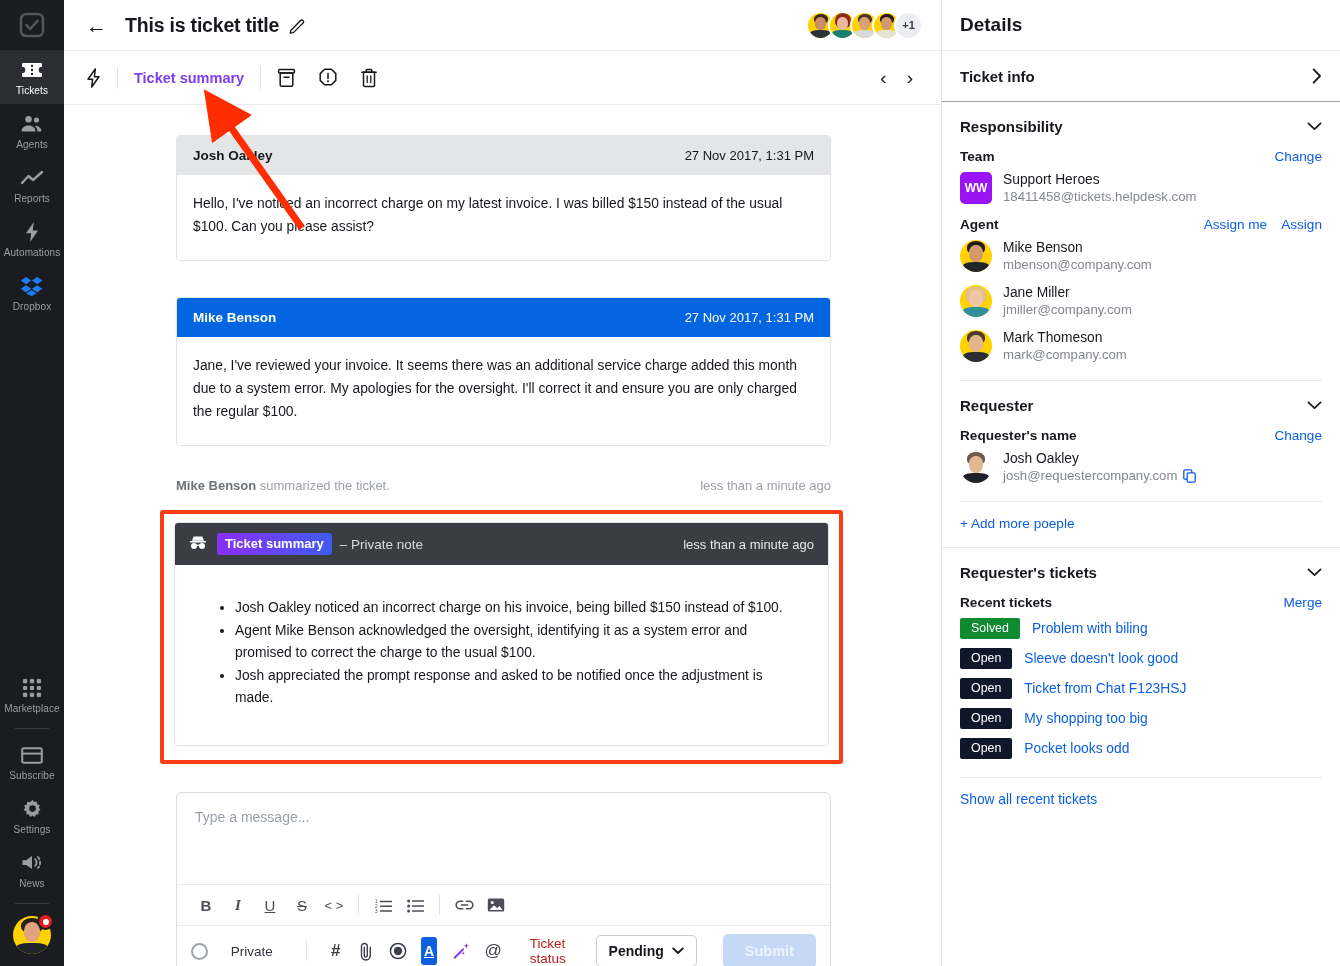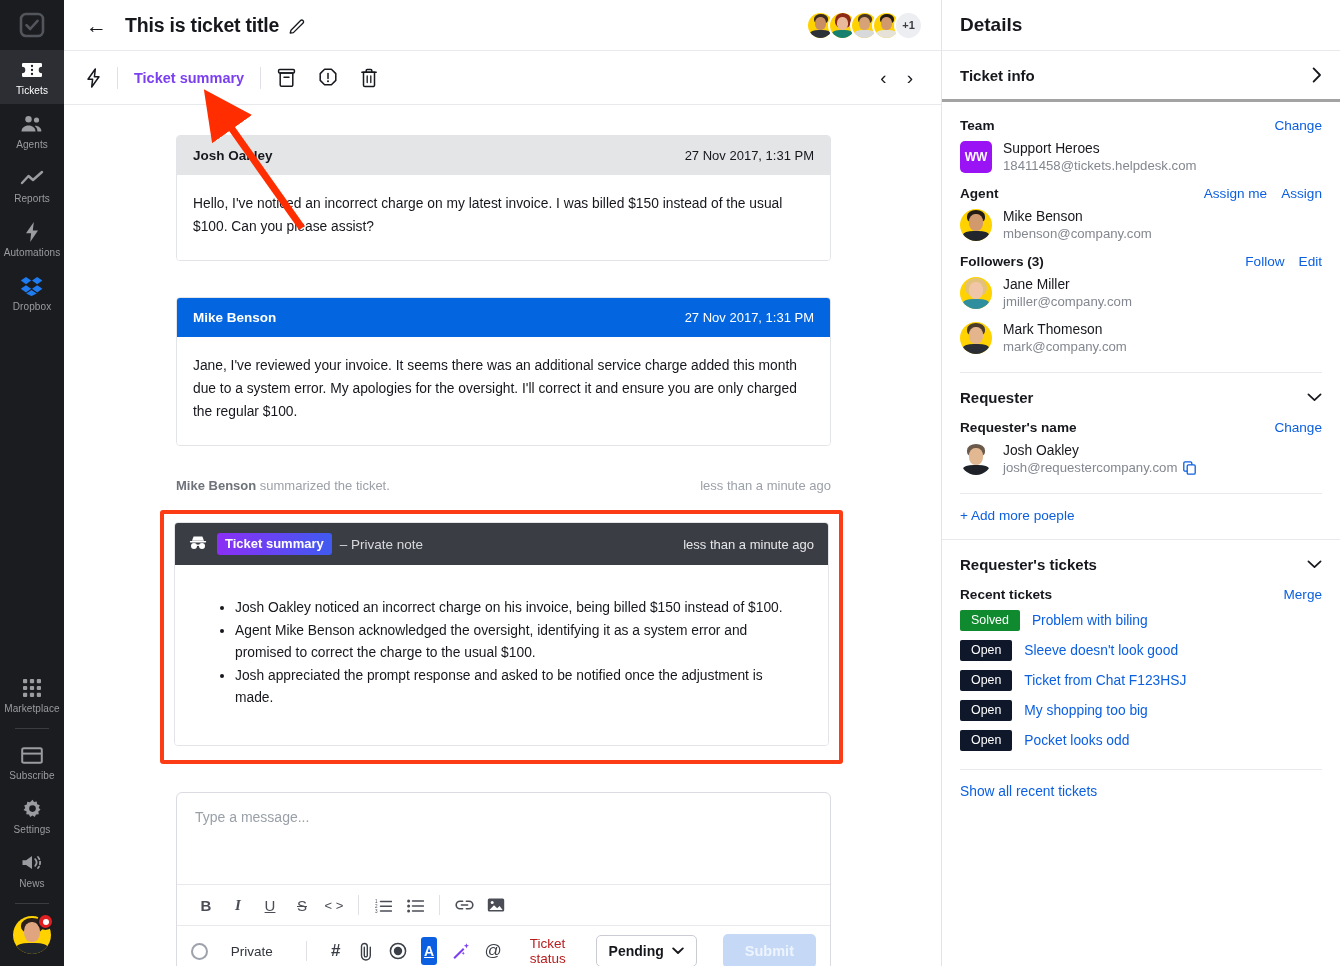--- a/index.html
+++ b/index.html
@@ -201,21 +201,21 @@
     width: 398px; flex: 0 0 398px; height: 966px;
     background: #fff; overflow: hidden;
   }
   .d-header {
     height: 51px; display: flex; align-items: center; padding: 0 18px;
     border-bottom: 1px solid #e8e9ed;
   }
   .d-header h2 { font-size: 19px; font-weight: bold; color: #16181d; }
   .d-row-link {
     height: 51px; display: flex; align-items: center; justify-content: space-between;
-    padding: 0 18px; border-bottom: 3px solid #a3a3a3; cursor: pointer;
+    padding: 0 18px; border-bottom: 1px solid #a3a3a3; cursor: pointer;
   }
   .d-section { padding: 16px 18px 0; }
   .d-sec-head {
     display: flex; align-items: center; justify-content: space-between;
     cursor: pointer; margin-bottom: 14px;
   }
   .d-sec-title { font-size: 15px; font-weight: bold; color: #16181d; }
   .d-sub-row {
     display: flex; align-items: center; justify-content: space-between; margin-bottom: 8px;
   }
@@ -621,20 +621,26 @@
     </div>
 
     <div class="d-row-link">
       <span class="d-sec-title">Ticket info</span>
       <svg width="10" height="16" viewBox="0 0 10 16">
         <path d="M1.6 1.4 8 8l-6.4 6.6" fill="none" stroke="#16181d" stroke-width="1.8" stroke-linecap="round" stroke-linejoin="round"></path>
       </svg>
     </div>
 
     <div class="d-section">
+      <div class="d-sec-head">
+        <span class="d-sec-title">Responsibility</span>
+        <svg width="15" height="9" viewBox="0 0 15 9">
+          <path d="M1.4 1.4 7.5 7.2 13.6 1.4" fill="none" stroke="#16181d" stroke-width="1.7" stroke-linecap="round" stroke-linejoin="round"></path>
+        </svg>
+      </div>
 
       <div class="d-sub-row">
         <span class="d-sub-title">Team</span>
         <span class="d-link">Change</span>
       </div>
       <div class="person">
         <span class="p-sq">WW</span>
         <span class="p-txt">
           <span class="p-name">Support Heroes</span>
           <span class="p-mail">18411458@tickets.helpdesk.com</span>
@@ -655,27 +661,20 @@
               <i class="skin" style="background:#d2996d"></i>
               <i class="body" style="background:#22262c"></i>
             </span>
           </span>
         <span class="p-txt">
           <span class="p-name">Mike Benson</span>
           <span class="p-mail">mbenson@company.com</span>
         </span>
       </div>
 
-      <div class="d-sub-row">
-        <span class="d-sub-title">Followers (3)</span>
-        <span class="d-links">
-          <span class="d-link">Follow</span>
-          <span class="d-link">Edit</span>
-        </span>
-      </div>
       <div class="person">
         <span class="p-av">
             <span class="face">
               <i class="hair" style="background:#e2c27a;left:16%;top:3%;width:68%;height:56%"></i>
               <i class="skin" style="background:#f0c6a6"></i>
               <i class="body" style="background:#2f8f9e"></i>
             </span>
           </span>
         <span class="p-txt">
           <span class="p-name">Jane Miller</span>

